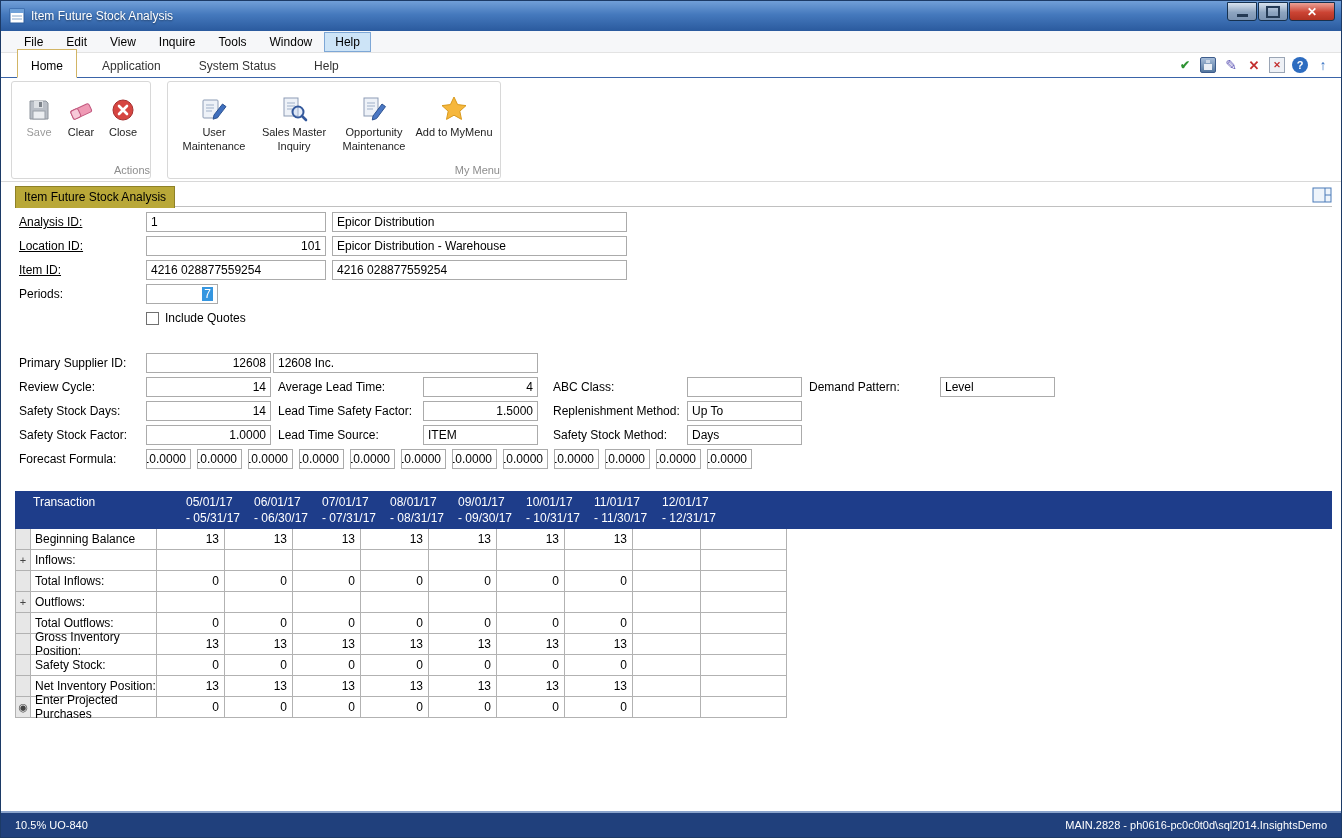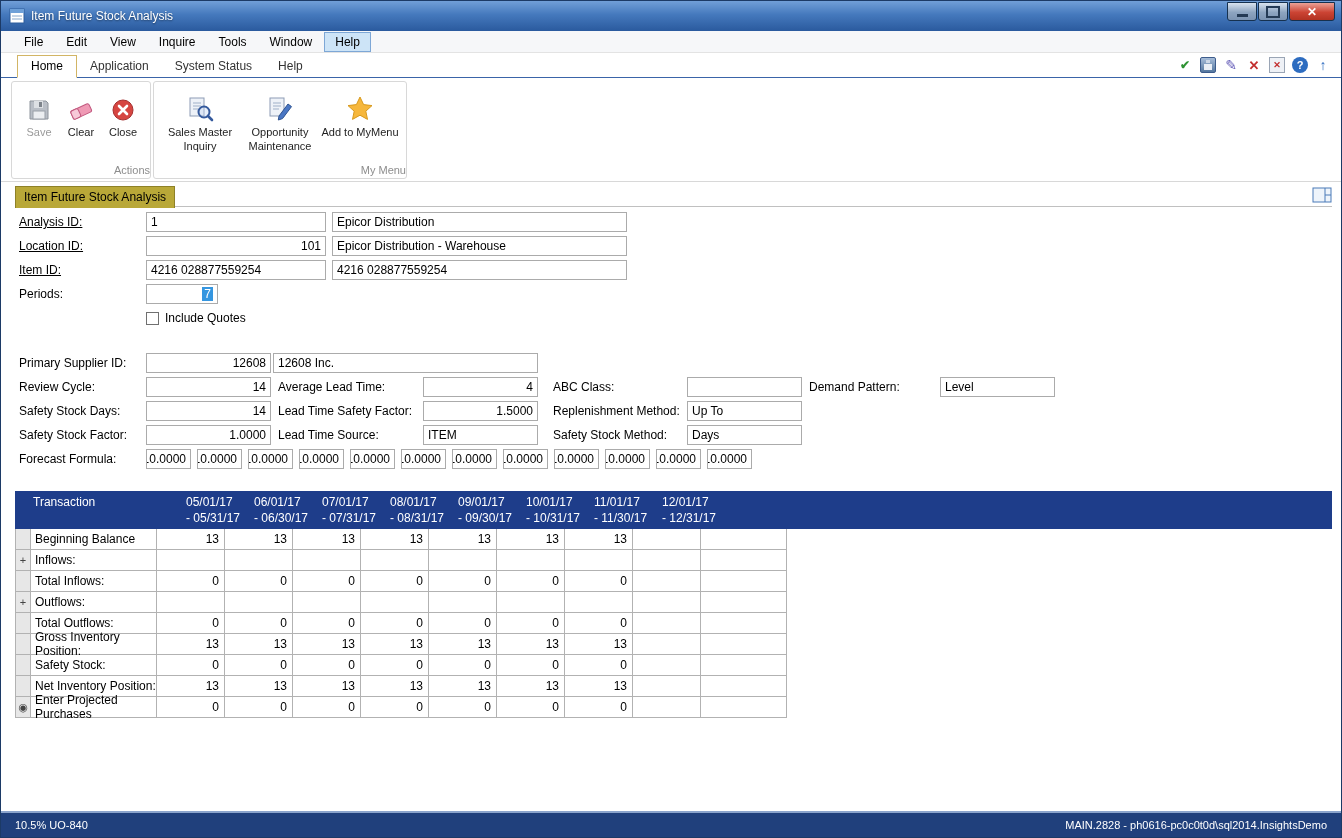--- a/index.html
+++ b/index.html
@@ -17,37 +17,37 @@
   .winbtn.min::after{content:"";width:11px;height:3px;background:#243a55;margin-top:7px}
   .winbtn.max::after{content:"";width:10px;height:8px;border:2px solid #243a55}
 
   
   .menubar{height:22px;flex:none;background:#f6f7f9;border-bottom:1px solid #e3e3e3;display:flex;align-items:center;padding-left:12px}
   .menu-item{padding:2px 10px;margin-right:1px;border:1px solid transparent}
   .menu-item.active{background:#cde4f7;border:1px solid #7da7d6}
 
   
   .ribbon-tabs{height:25px;flex:none;background:#fff;display:flex;align-items:flex-end;padding-left:16px;border-bottom:1px solid #3a64a8;position:relative}
-  .rtab{padding:3px 13px 4px;color:#333}
+  .rtab{padding:9px 13px 4px;margin-right:12px;color:#333}
   .rtab.active{border:1px solid #d2b565;border-bottom:1px solid #fff;margin-bottom:-1px;background:#fff;color:#000}
   .tool-strip{position:absolute;right:10px;bottom:4px;display:flex;gap:7px;align-items:center}
   .ticon{width:16px;height:16px;display:flex;align-items:center;justify-content:center;font-size:12px;line-height:1}
   .t-green{color:#2f9333;font-weight:bold}
   .t-disk{background:linear-gradient(#a6bcd8,#55779f);border:1px solid #3d5c8c;border-radius:2px;position:relative}
   .t-disk::after{content:"";position:absolute;left:3px;right:3px;bottom:2px;height:6px;background:#e9eef5}
   .t-disk::before{content:"";position:absolute;left:5px;right:5px;top:2px;height:3px;background:#ccd7e6}
   .t-pen{color:#5d55b4;font-size:14px}
   .t-redx{color:#c22e2e;font-weight:bold;font-size:13px}
   .t-grid{border:1px solid #9aa5b5;background:#eef1f6;color:#c22e2e;font-size:9px;font-weight:bold}
   .t-help{background:#2d6cc0;border-radius:50%;color:#fff;font-weight:bold;font-size:11px}
   .t-up{color:#2d6cc0;font-weight:bold;font-size:14px}
 
   
   .ribbon{height:104px;flex:none;background:#fff;border-bottom:1px solid #d8d8d8;display:flex;align-items:stretch;padding:3px 0 2px 10px}
-  .rgroup{border:1px solid #d8d8d8;border-radius:3px;margin-right:2px;position:relative;display:flex;align-items:flex-start;padding:4px 6px 16px 6px}
+  .rgroup{border:1px solid #d8d8d8;border-radius:3px;margin-right:16px;position:relative;display:flex;align-items:flex-start;padding:4px 6px 16px 6px}
   .rgroup-label{position:absolute;bottom:2px;left:0;right:0;text-align:right;font-size:11px;color:#8d8d8d}
   .rbtn{width:40px;display:flex;flex-direction:column;align-items:center;margin:1px 1px;padding:2px 0;font-size:11px;color:#1e1e1e;text-align:center;line-height:1.25}
   .rbtn.wide{width:78px}
   .rbtn .icn{height:34px;display:flex;align-items:flex-end;justify-content:center;margin-bottom:3px}
   .rbtn.disabled{color:#9b9b9b}
 
   
   .content{flex:1;position:relative;background:#fff;overflow:hidden}
   .doctab-strip{position:absolute;top:4px;left:14px;right:9px;height:21px;border-bottom:1px solid #c0c0c0}
   .doctab{display:inline-block;background:#b9a838;border:1px solid #8e8128;border-bottom:none;padding:3px 8px 4px;font-size:12px;color:#000}
@@ -169,20 +169,32 @@
         </span>
         <span>Close</span>
       </div>
       <div class="rgroup-label">Actions</div>
     </div>
 
     <div class="rgroup">
       <div class="rbtn wide">
         <span class="icn">
           <svg width="28" height="28">
+              <rect x="3" y="5" width="15" height="18" rx="1" fill="#eef2f8" stroke="#8d9cb5"></rect>
+              <line x1="6" y1="10" x2="14" y2="10" stroke="#9fb0c8"></line>
+              <line x1="6" y1="13" x2="14" y2="13" stroke="#9fb0c8"></line>
+              <line x1="6" y1="16" x2="12" y2="16" stroke="#9fb0c8"></line>
+              <path d="M14 20l8.5-11 3.5 2.6-8.5 11-4.3 1.6z" fill="#3f6fbe" stroke="#2c5290"></path>
+            </svg>
+        </span>
+        <span>User Maintenance</span>
+      </div>
+      <div class="rbtn wide">
+        <span class="icn">
+          <svg width="28" height="28">
               <rect x="4" y="3" width="14" height="18" fill="#eef2f8" stroke="#8d9cb5"></rect>
               <line x1="7" y1="8" x2="15" y2="8" stroke="#9fb0c8"></line>
               <line x1="7" y1="11" x2="15" y2="11" stroke="#9fb0c8"></line>
               <line x1="7" y1="14" x2="13" y2="14" stroke="#9fb0c8"></line>
               <circle cx="18" cy="17" r="5.5" fill="rgba(190,210,240,.35)" stroke="#34599c" stroke-width="2"></circle>
               <line x1="22" y1="21" x2="26" y2="25" stroke="#34599c" stroke-width="2.6" stroke-linecap="round"></line>
             </svg>
         </span>
         <span>Sales Master Inquiry</span>
       </div>

